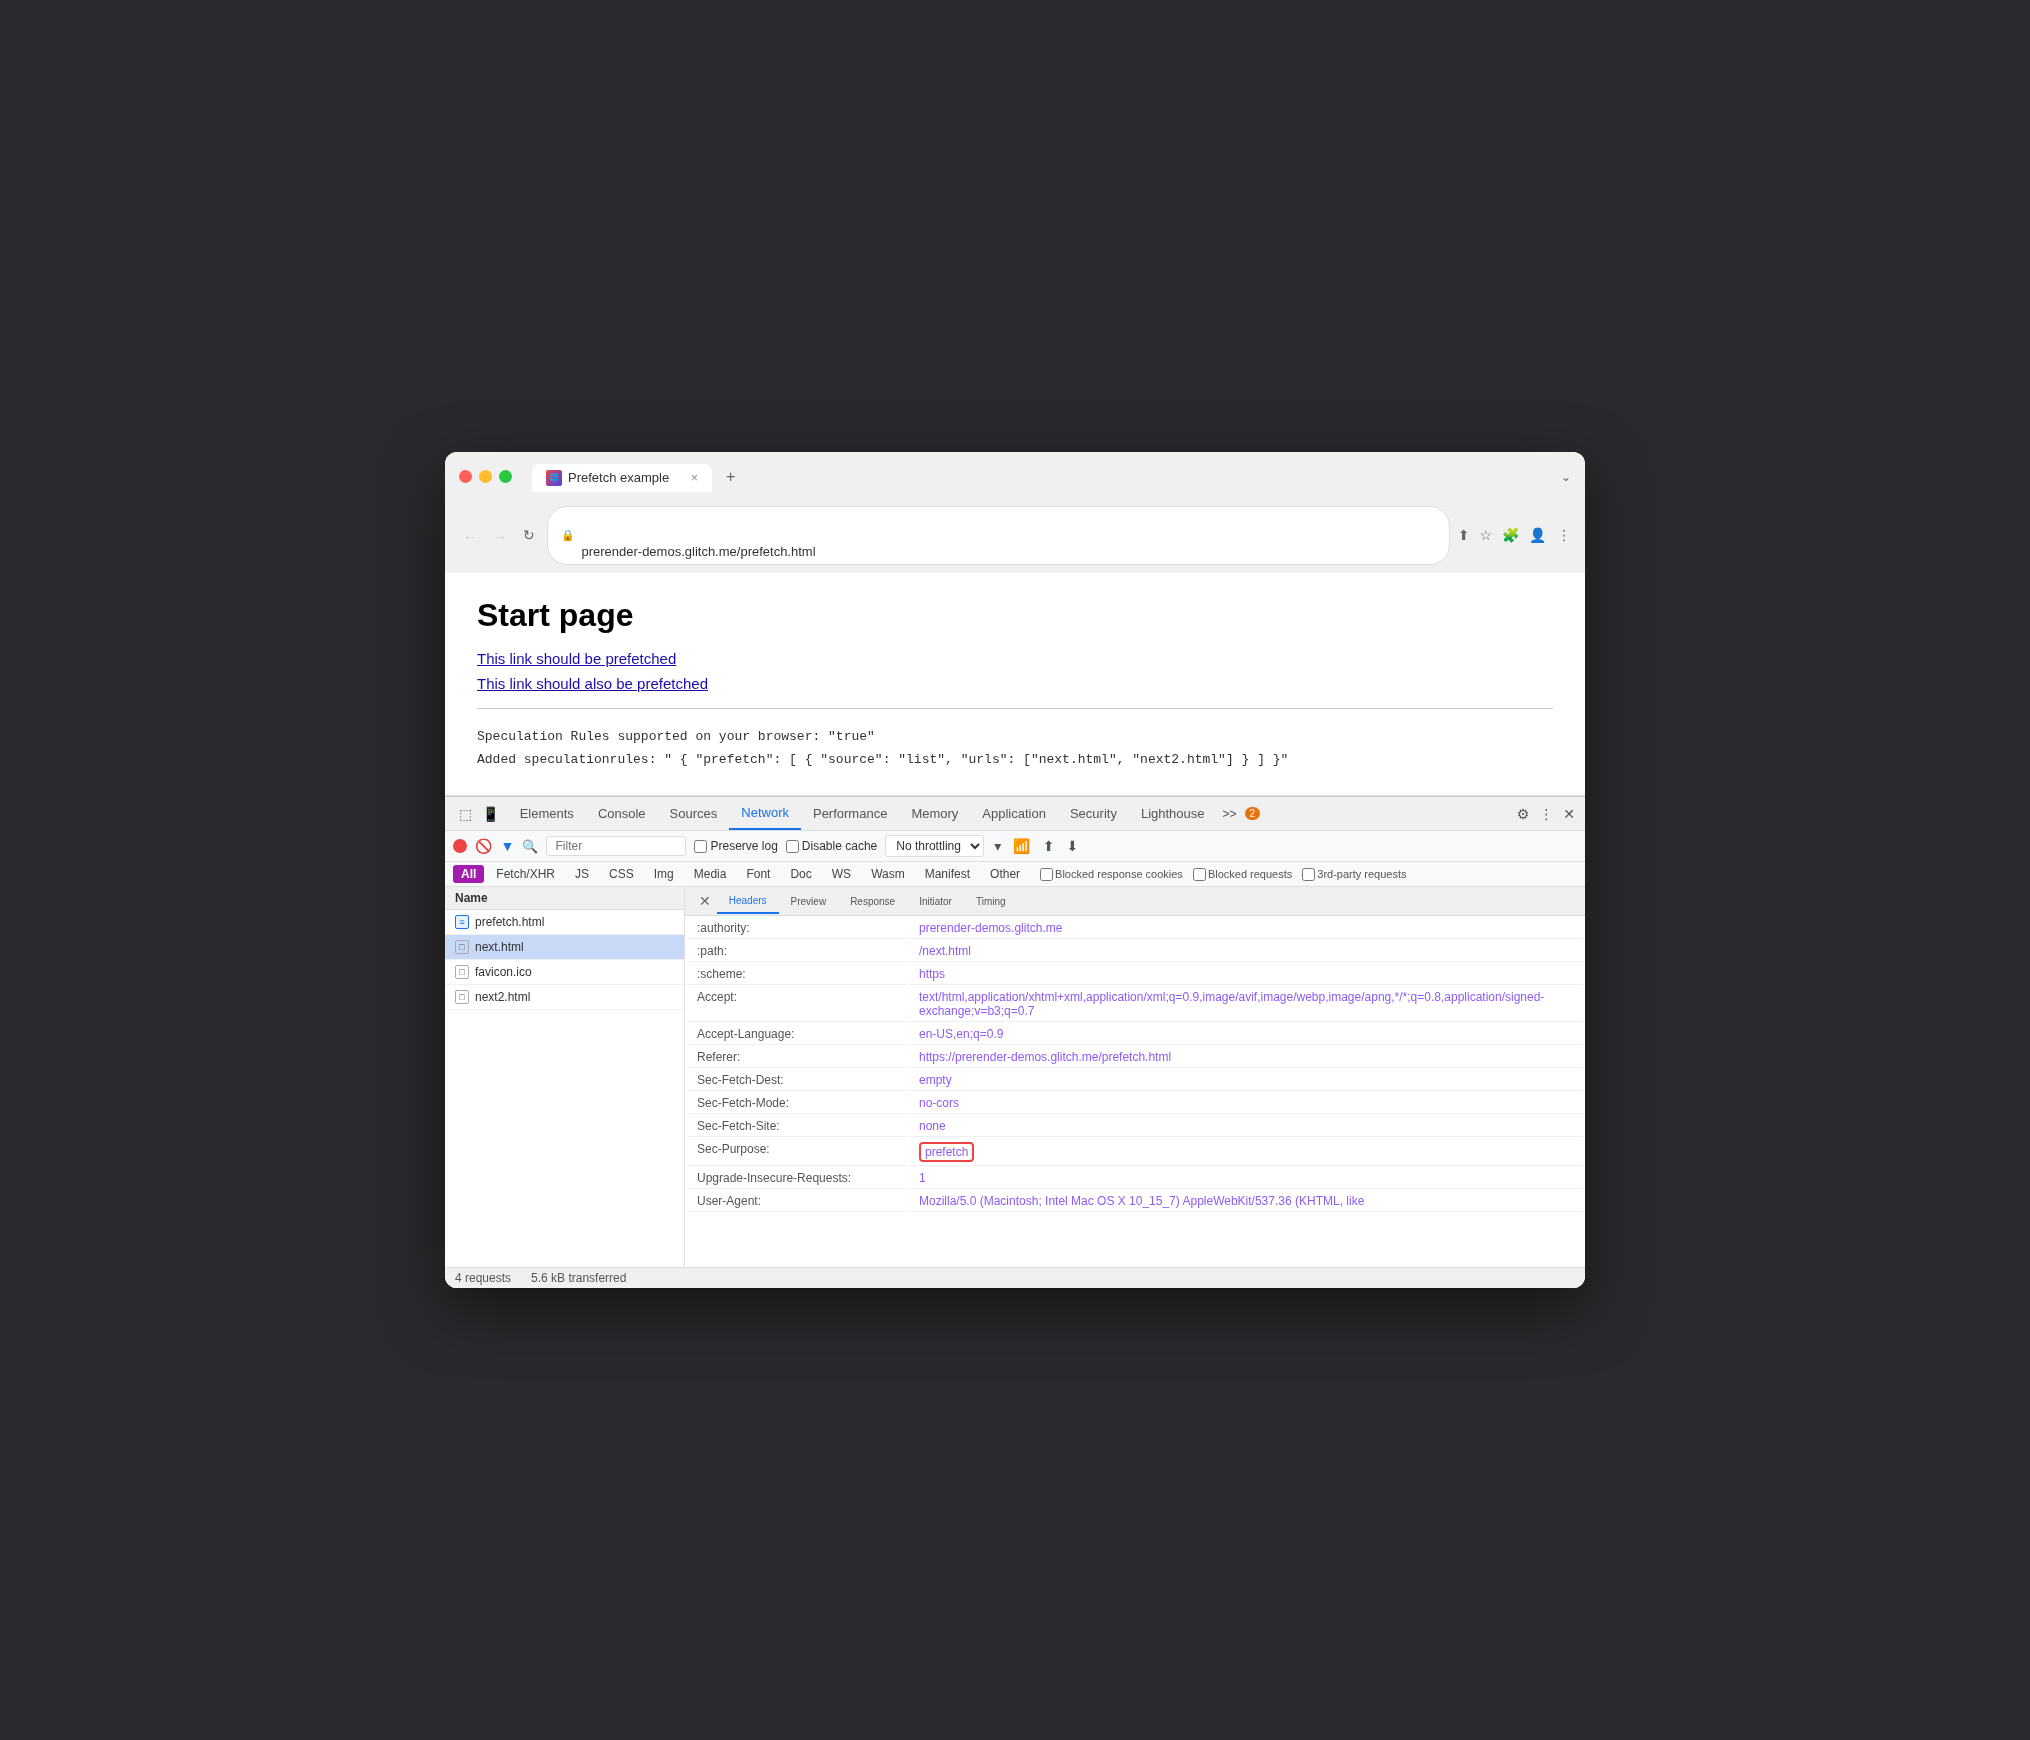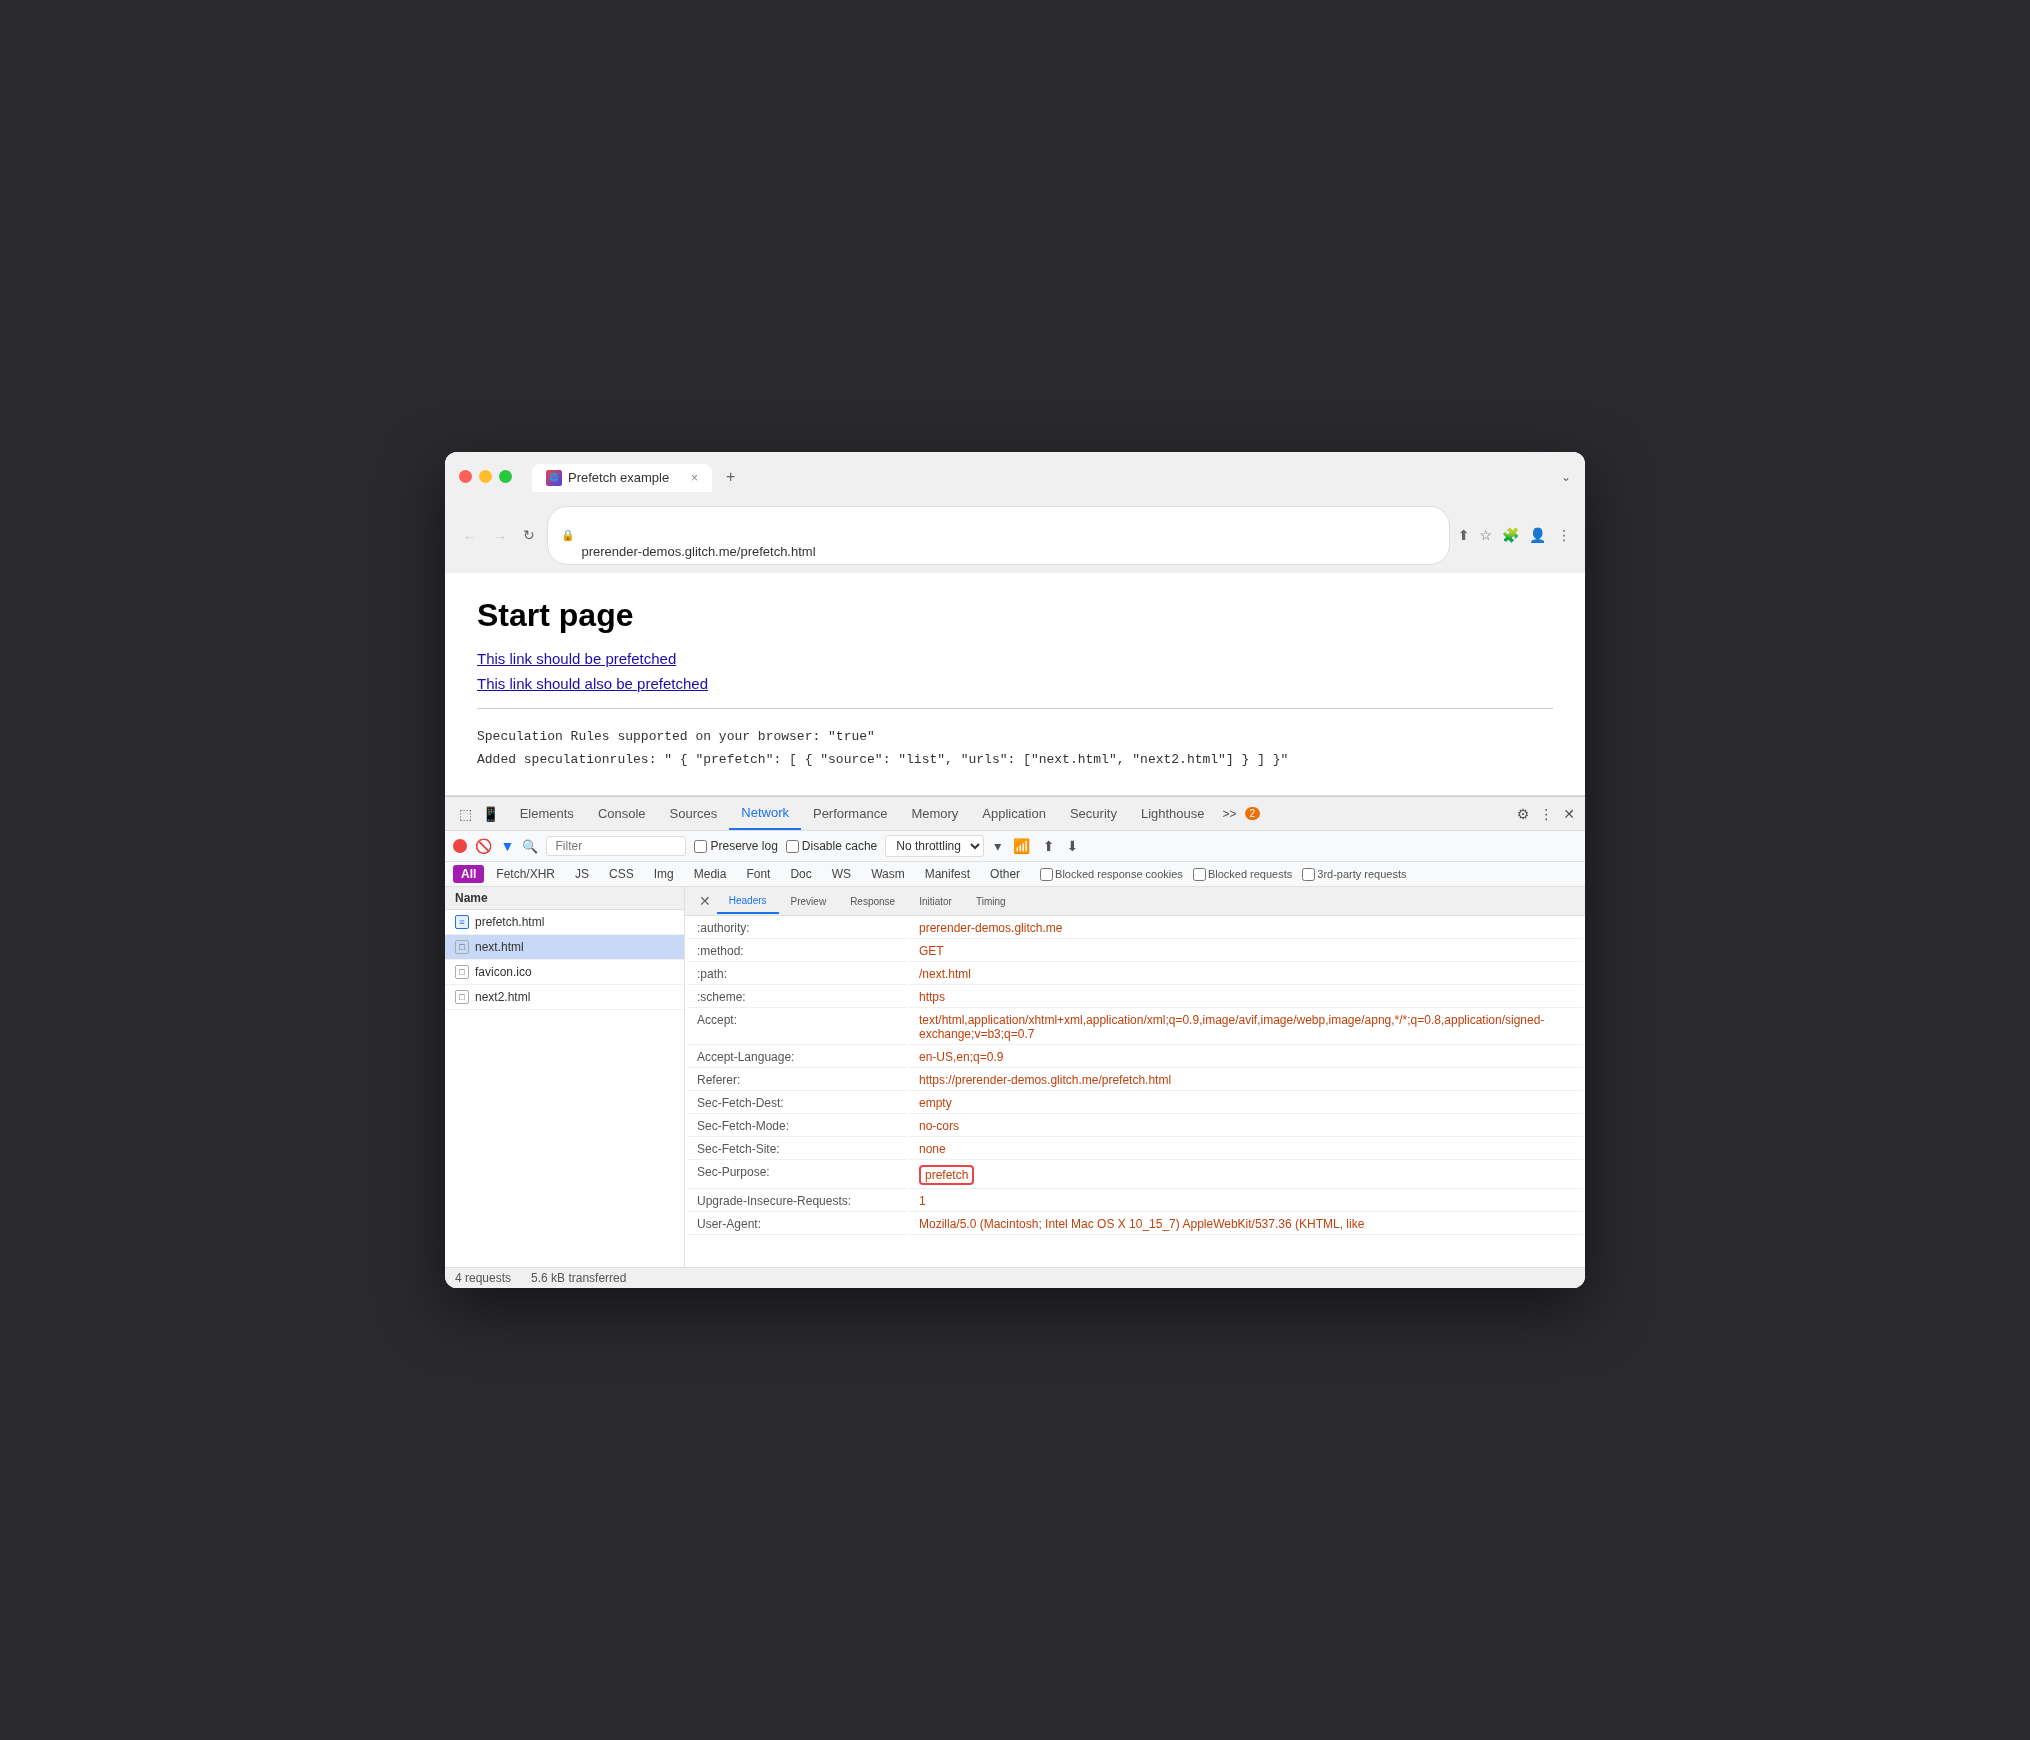--- a/index.html
+++ b/index.html
@@ -341,21 +341,21 @@
       vertical-align: top;
       border-bottom: 1px solid #f0f0f0;
     }
     .h-name {
       color: #555;
       white-space: nowrap;
       width: 220px;
       font-weight: normal;
     }
     .h-value {
-      color: #c2410c;
+      color: #8b5cf6;
       margin-top: 28px;
     }
     .highlight-row td {
       background: transparent;
     }
     .highlight-box {
       display: inline-block;
       border: 2px solid #e44;
       border-radius: 4px;
       padding: 1px 4px;
@@ -514,24 +514,20 @@
           <span class="h-tab">Initiator</span>
           <span class="h-tab">Timing</span>
         </div>
         <table class="headers-table">
           <tbody id="headers-tbody">
               <tr>
                 <td class="h-name">:authority:</td>
                 <td class="h-value">prerender-demos.glitch.me</td>
               </tr>
               <tr>
-                <td class="h-name">:method:</td>
-                <td class="h-value">GET</td>
-              </tr>
-              <tr>
                 <td class="h-name">:path:</td>
                 <td class="h-value">/next.html</td>
               </tr>
               <tr>
                 <td class="h-name">:scheme:</td>
                 <td class="h-value">https</td>
               </tr>
               <tr>
                 <td class="h-name">Accept:</td>
                 <td class="h-value">text/html,application/xhtml+xml,application/xml;q=0.9,image/avif,image/webp,image/apng,*/*;q=0.8,application/signed-exchange;v=b3;q=0.7</td>

